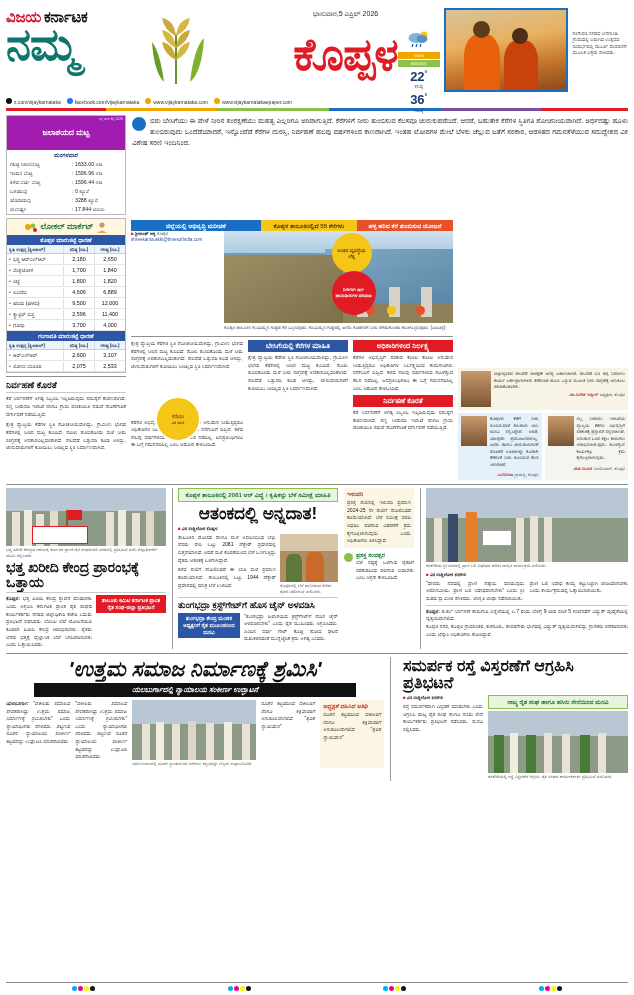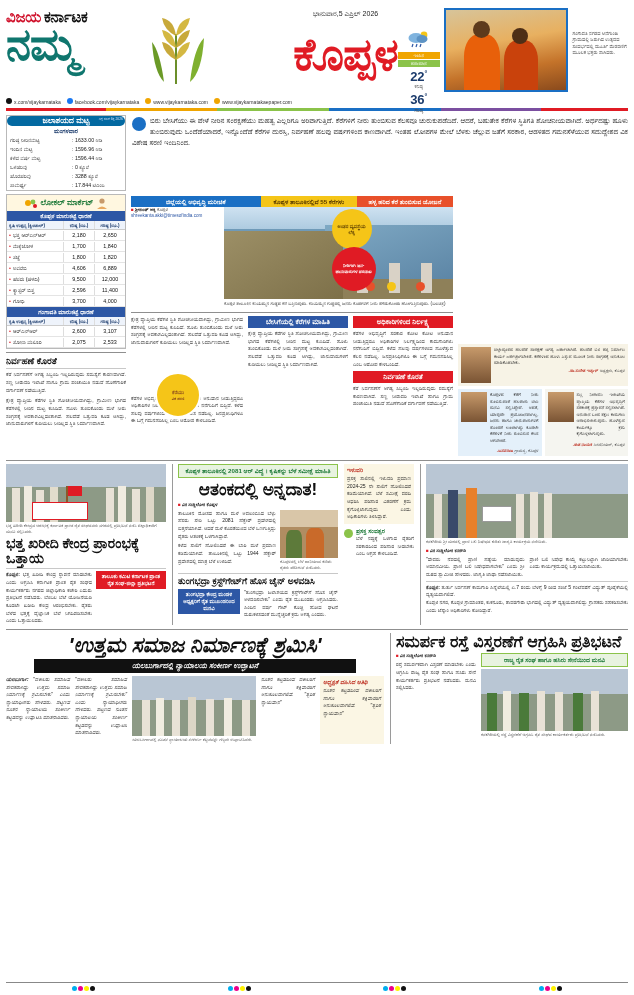--- a/index.html
+++ b/index.html
@@ -35,21 +35,21 @@
   .mh-photo .head2 { position:absolute; bottom:46px; left:66px; width:16px; height:16px; background:#4d2e16; border-radius:50%; }
   .mh-cap { width:62px; font-size:5px; line-height:1.25; color:#333; padding:22px 0 0 4px; }
 
   .social { display:flex; align-items:center; gap:6px; font-size:5px; color:#333; padding:2px 0 3px; }
   .sdot { width:6px;height:6px;border-radius:50%;display:inline-block;margin-right:2px; }
   .rainbow { height:3px; background:linear-gradient(to right,#e01b24 0 16%,#f0a500 16% 34%,#8bc34a 34% 52%,#1a6fc4 52% 70%,#7b4fa0 70% 86%,#e01b24 86% 100%); }
 
   
   .toplead { display:flex; gap:6px; padding:4px 0 3px; }
   .waterbox { width:120px; border:1px solid #b9b9b9; }
-  .wb-head { background:#0369a1; color:#fff; font-size:8px; font-weight:bold; text-align:center; padding:0; position:relative;border-radius:7px; }
+  .wb-head { background:#a21caf; color:#fff; font-size:8px; font-weight:bold; text-align:center; padding:12px; position:relative; }
   .wb-head .sm { position:absolute; right:2px; top:2px; font-size:3.4px; color:#cfe0ff; font-weight:normal; line-height:1.1; text-align:right;}
   .wb-sub { text-align:center; font-size:6px; font-weight:bold; color:#1a3a6b; padding:2px 0 1px; }
   .wb-row { display:flex; font-size:5.3px; padding:1px 3px; color:#222; }
   .wb-row .k { flex:1; }
   .wb-row .v { width:50px; }
   .lead-text { flex:1; font-size:7.1px; line-height:1.55; text-align:justify; color:#111; padding-top:1px; }
   .qmark { float:left; width:14px; height:14px; border-radius:50%; background:#1a6fc4; margin:1px 4px 0 0; }
 
   
   .market { width:120px; border:1px solid #b9b9b9; margin-bottom:3px; }
@@ -521,21 +521,21 @@
           <div class="cap">ಯಲಬುರ್ಗಾದಲ್ಲಿ ನೂತನ ನ್ಯಾಯಾಲಯ ಸಂಕೀರ್ಣ ಕಟ್ಟಡವನ್ನು ಗಣ್ಯರು ಉದ್ಘಾಟಿಸಿದರು.</div>
         </div>
         <div class="body" style="width:54px">ನೂತನ ಕಟ್ಟಡದಿಂದ ವಕೀಲರಿಗೆ ಹಾಗೂ ಕಕ್ಷಿದಾರರಿಗೆ ಅನುಕೂಲವಾಗಲಿದೆ. "ತ್ವರಿತ ನ್ಯಾಯದಾನ"</div>
         <div class="tancard" style="width:64px">
           <div class="t">ಅಧ್ಯಕ್ಷತೆ ವಹಿಸಿದ ಅತಿಥಿ</div>
           <div class="body">ನೂತನ ಕಟ್ಟಡದಿಂದ ವಕೀಲರಿಗೆ ಹಾಗೂ ಕಕ್ಷಿದಾರರಿಗೆ ಅನುಕೂಲವಾಗಲಿದೆ. "ತ್ವರಿತ ನ್ಯಾಯದಾನ"</div>
         </div>
       </div>
     </div>
 
-    <div class="vr" style="padding-left:5px; flex:1;">
+    <div class="vr" style="padding-left:12px; flex:1;">
       <div class="hdl-lg" style="font-size:16px; text-align:left">ಸಮರ್ಪಕ ರಸ್ತೆ ವಿಸ್ತರಣೆಗೆ ಆಗ್ರಹಿಸಿ ಪ್ರತಿಭಟನೆ</div>
       <div style="display:flex; gap:5px; margin-top:3px;">
         <div style="width:80px">
           <div class="byline"><span style="color:#e01b24">■</span> <b>ವಿಕ ಸುದ್ದಿಲೋಕ ಕನಕಗಿರಿ</b></div>
           <div class="body" style="margin-top:2px">ರಸ್ತೆ ಸಮರ್ಪಕವಾಗಿ ವಿಸ್ತರಣೆ ಮಾಡಬೇಕು ಎಂದು ಆಗ್ರಹಿಸಿ ರಾಜ್ಯ ರೈತ ಸಂಘ ಹಾಗೂ ಹಸಿರು ಸೇನೆ ಕಾರ್ಯಕರ್ತರು ಪ್ರತಿಭಟನೆ ನಡೆಸಿದರು. ಮನವಿ ಸಲ್ಲಿಸಿದರು.</div>
         </div>
         <div style="flex:1">
           <div class="sechead-g">ರಾಜ್ಯ ರೈತ ಸಂಘ ಹಾಗೂ ಹಸಿರು ಸೇನೆಯಿಂದ ಮನವಿ</div>
           <div class="photo crowd" style="height:62px; margin-top:2px; position:relative;">
             <div class="ppl" style="left:6px;height:38px;background:#4a7a3a;width:10px"></div>

